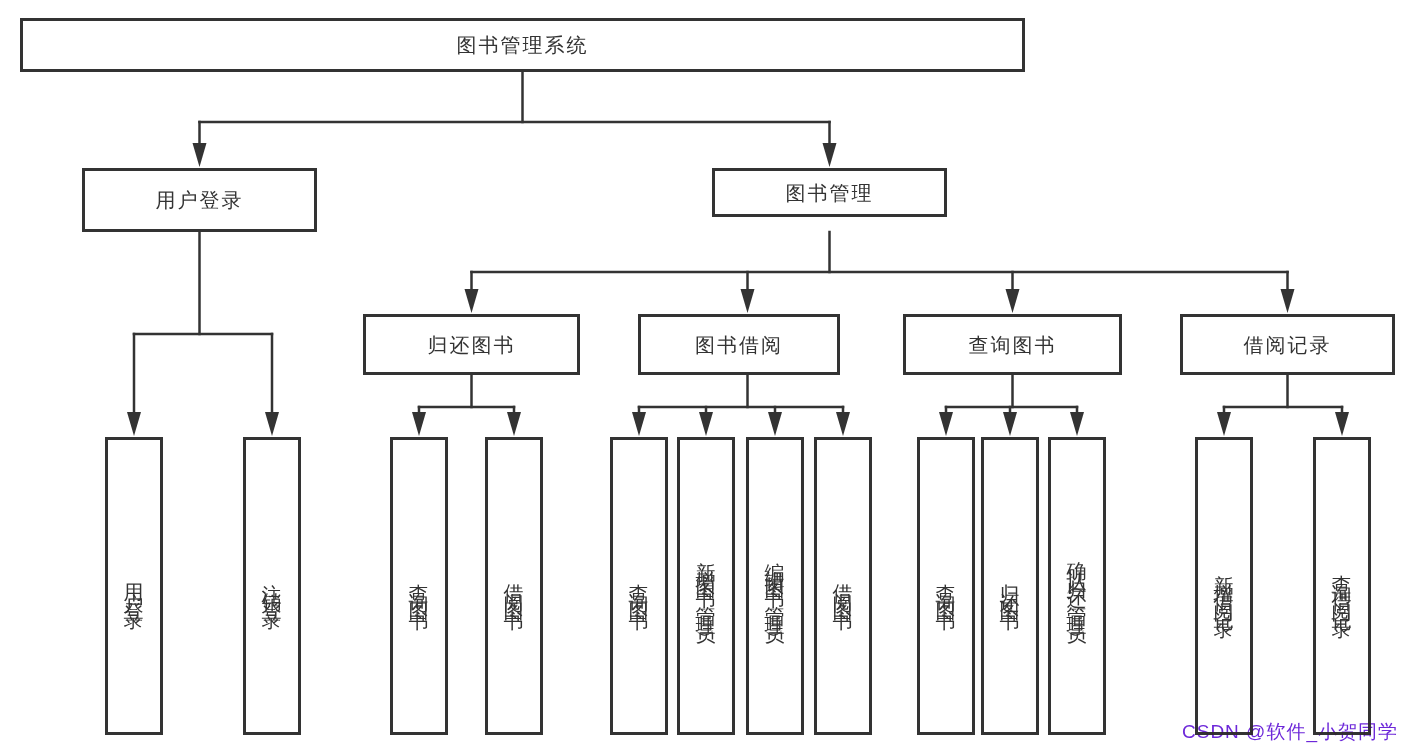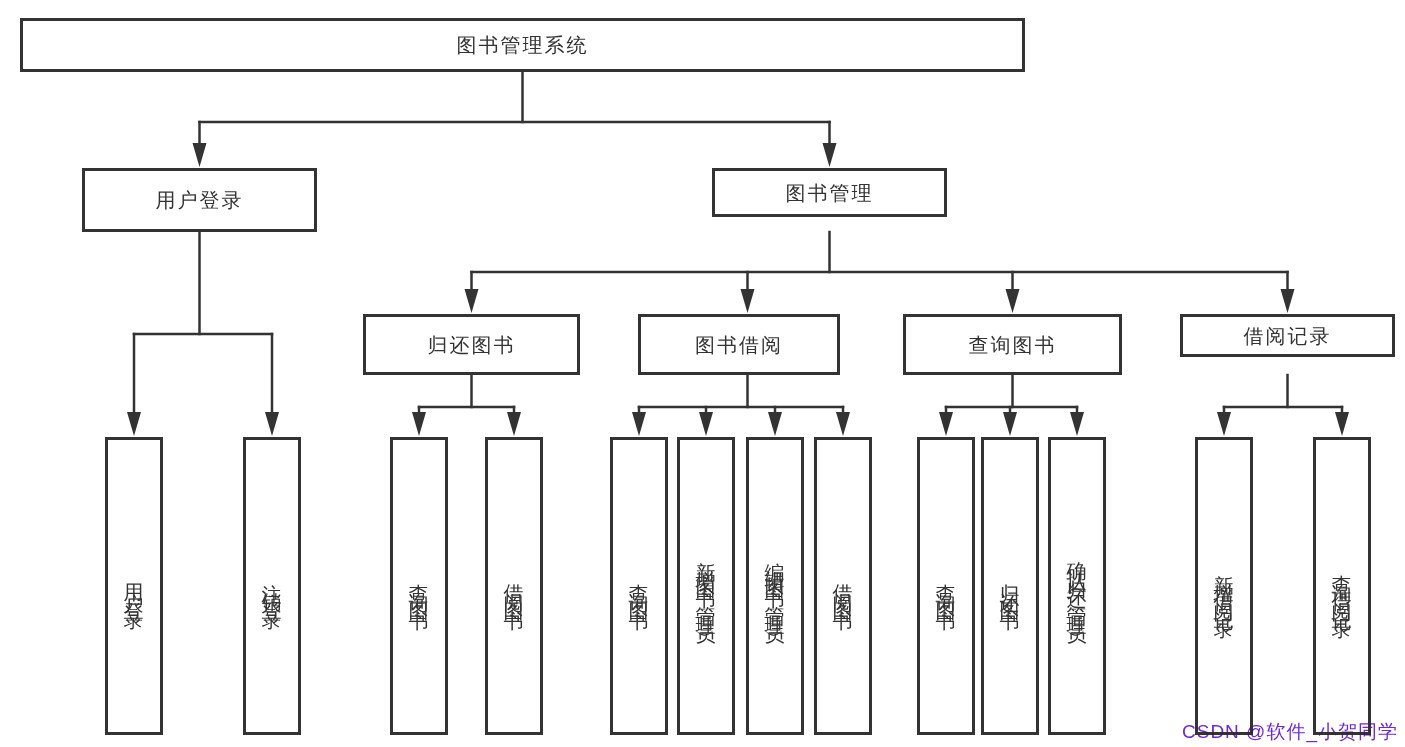--- a/index.html
+++ b/index.html
@@ -137,21 +137,21 @@
 
   <div class="node hnode" style="left:363px;top:314px;width:217px;height:61px;">
     <span>归还图书</span>
   </div>
   <div class="node hnode" style="left:638px;top:314px;width:202px;height:61px;">
     <span>图书借阅</span>
   </div>
   <div class="node hnode" style="left:903px;top:314px;width:219px;height:61px;">
     <span>查询图书</span>
   </div>
-  <div class="node hnode" style="left:1180px;top:314px;width:215px;height:43px;justify-content:center;">
+  <div class="node hnode" style="left:1180px;top:314px;width:215px;height:61px;justify-content:center;">
     <span>借阅记录</span>
   </div>
 
   <div class="node leaf" style="left:105px;">
     <span class="vtext">用户登录</span>
   </div>
   <div class="node leaf" style="left:243px;">
     <span class="vtext">注销登录</span>
   </div>
 

